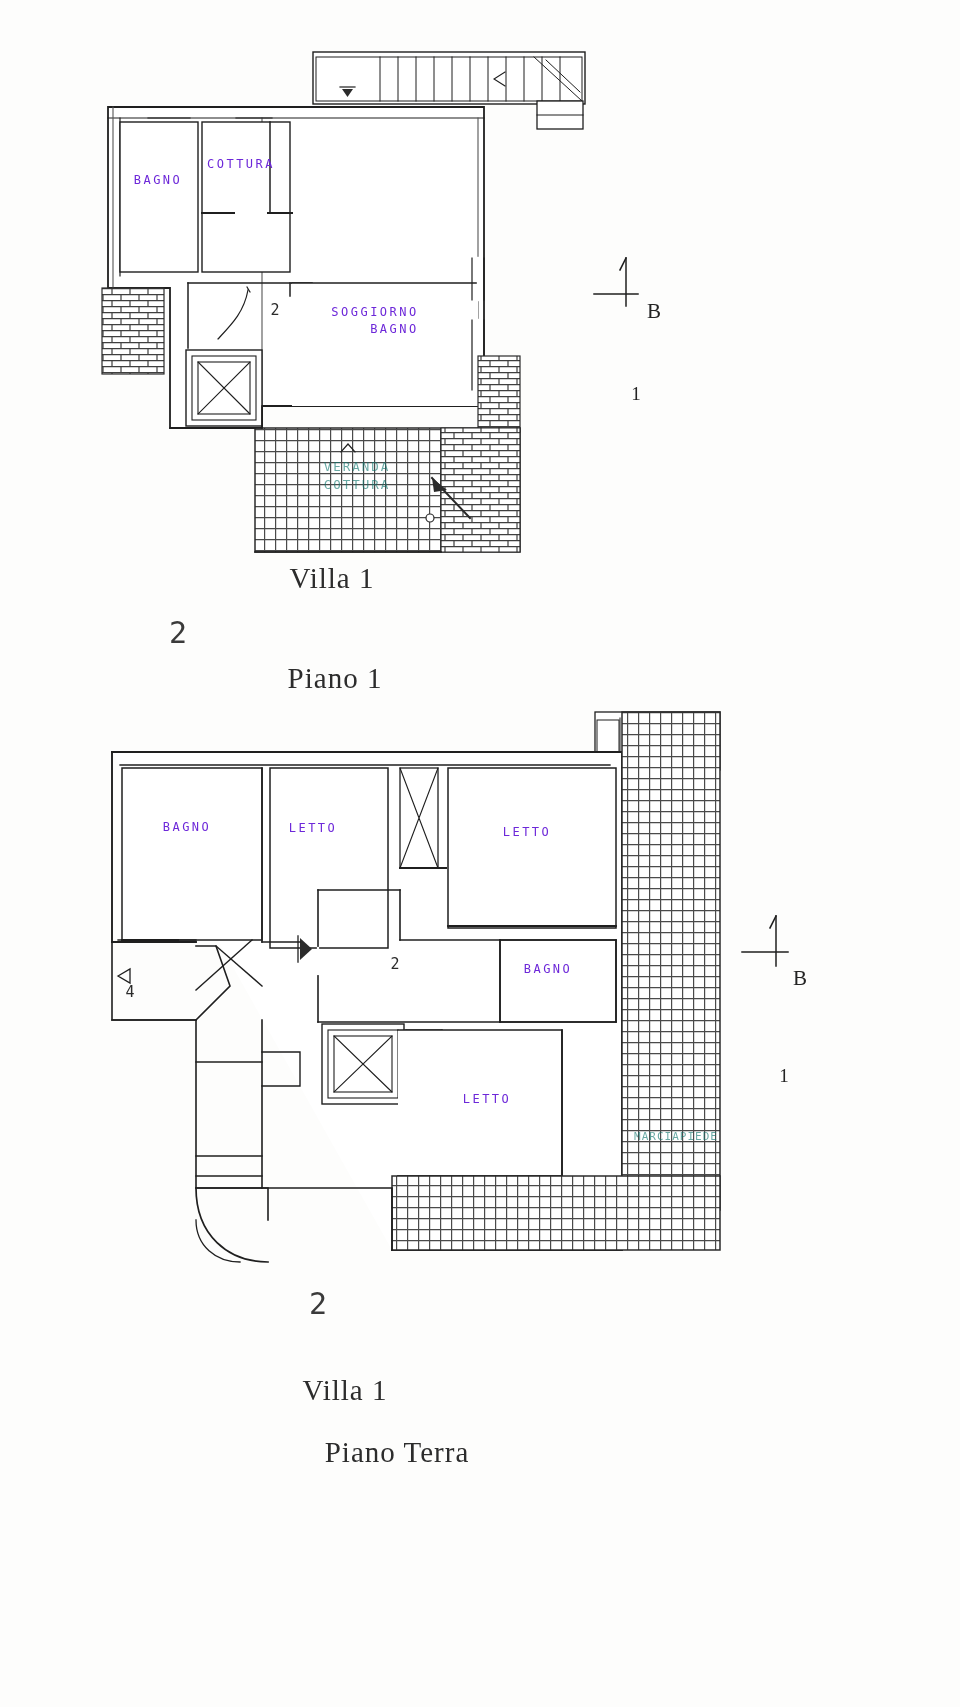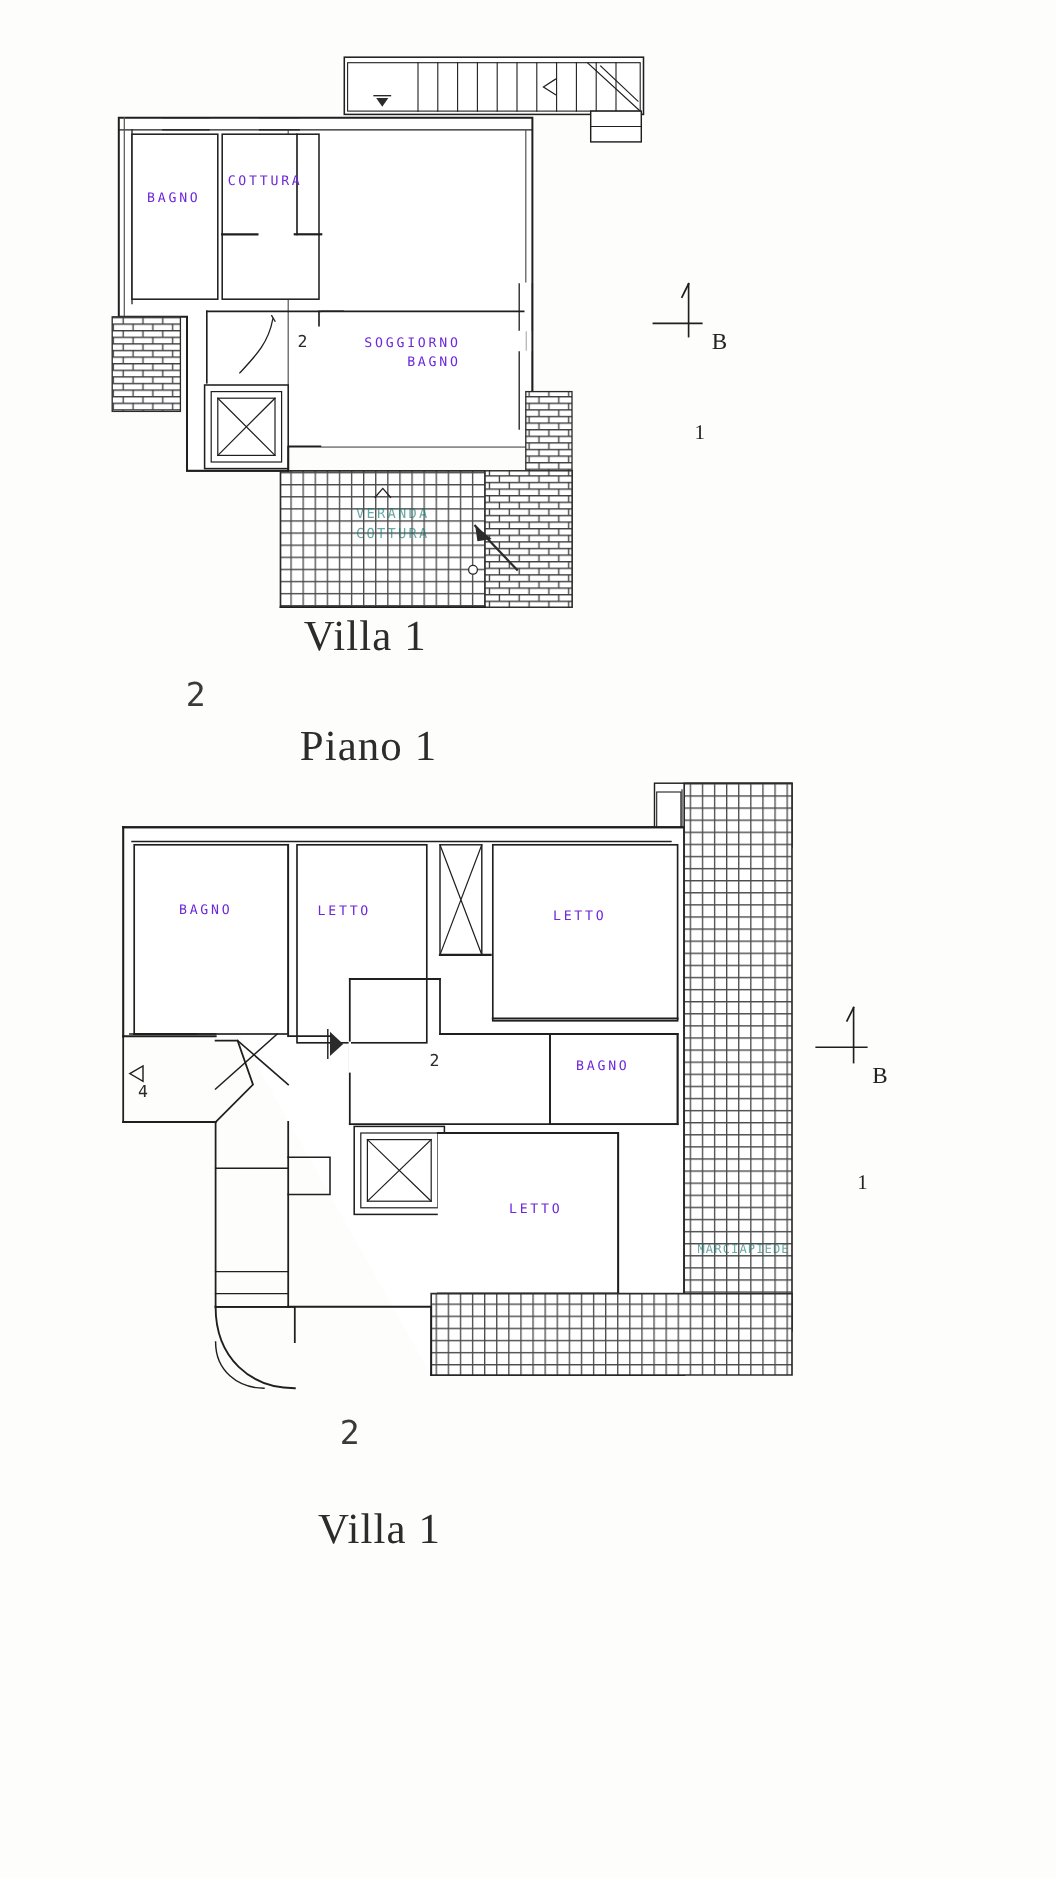--- a/index.html
+++ b/index.html
@@ -45,21 +45,21 @@
     position:absolute;
     font-family:"Liberation Serif", serif;
     font-size:19px;color:#232323;
     transform:translate(-50%,-50%);
   }
 
   
   .caption{
     position:absolute;
     font-family:"Liberation Serif", serif;
-    font-size:39px;color:#2c2c2c;
+    font-size:29px;color:#2c2c2c;
     letter-spacing:1px;white-space:nowrap;
     transform:translate(-50%,-50%);
   }
 
   
   .idx-num{
     position:absolute;
     font-family:"DejaVu Sans Mono", monospace;
     font-size:30px;color:#3a3a3a;
     transform:translate(-50%,-50%);
@@ -380,15 +380,16 @@
     <div class="num-mark" style="left:130px;top:302px;">4</div>
 
     <div class="sec-letter" style="left:800px;top:288px;">B</div>
 
     <div class="sec-num" style="left:784px;top:386px;">1</div>
 
     <div class="idx-num" style="left:318px;top:613px;">2</div>
 
     <div class="caption" style="left:345px;top:700px;">Villa 1</div>
 
+    <div class="caption" style="left:397px;top:762px;">Piano Terra</div>
   </div>
 
 </div>
 
 </body></html>

